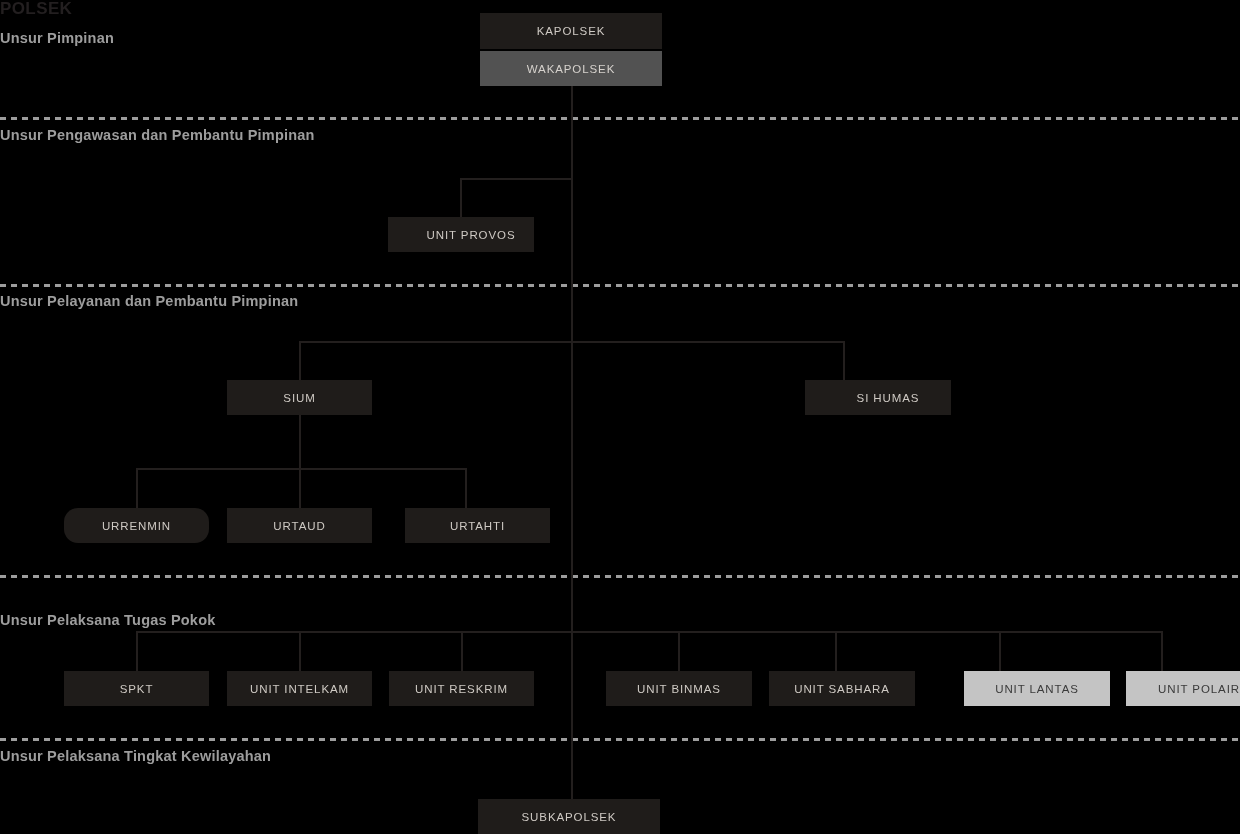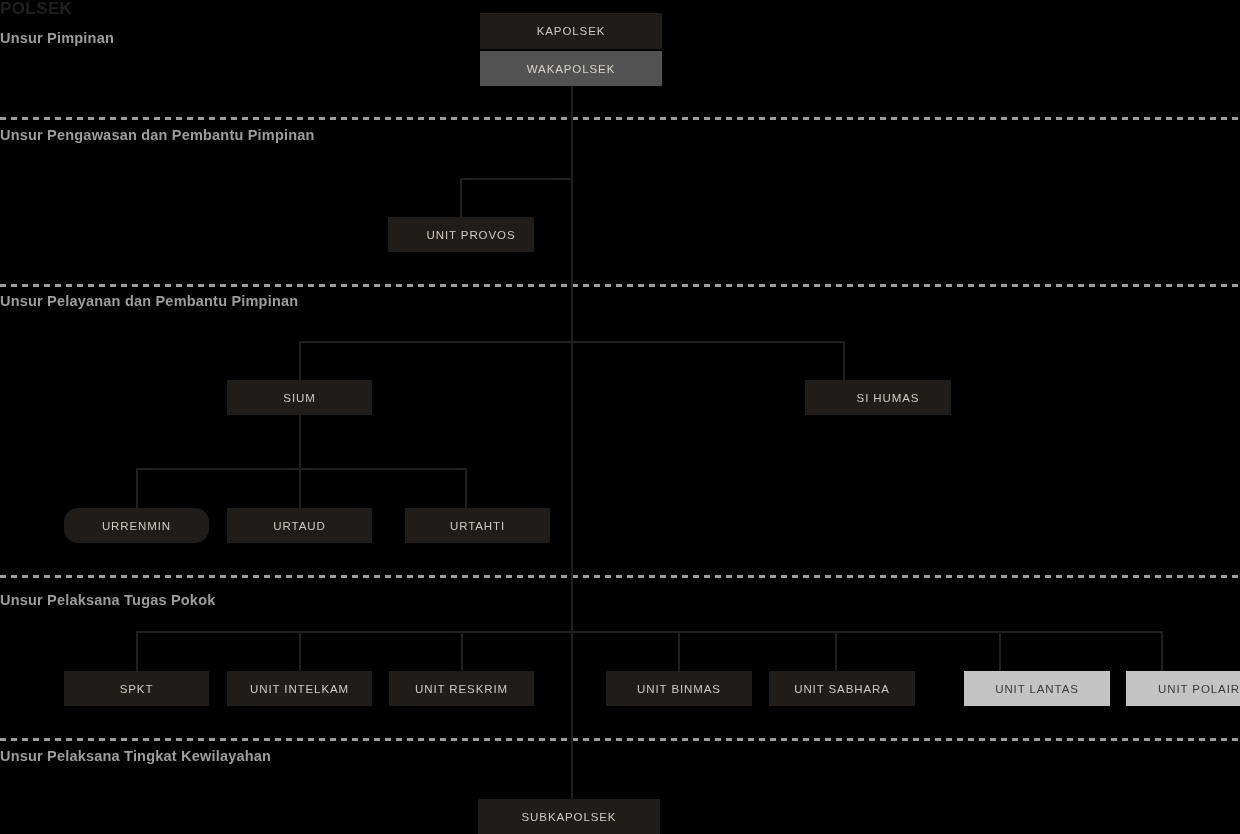--- a/index.html
+++ b/index.html
@@ -94,21 +94,21 @@
 
   <div class="doc-title" id="doc-title" style="left:0px; top:-1px;">POLSEK</div>
 
   <div id="sections-layer">
       <div class="section-label" style="left: 0px; top: 30px;">Unsur Pimpinan</div>
       <div class="divider" style="top: 117px;"></div>
       <div class="section-label" style="left: 0px; top: 127px;">Unsur Pengawasan dan Pembantu Pimpinan</div>
       <div class="divider" style="top: 284px;"></div>
       <div class="section-label" style="left: 0px; top: 293px;">Unsur Pelayanan dan Pembantu Pimpinan</div>
       <div class="divider" style="top: 575px;"></div>
-      <div class="section-label" style="left: 0px; top: 592px;">Unsur Pelaksana Tugas Pokok</div>
+      <div class="section-label" style="left: 0px; top: 612px;">Unsur Pelaksana Tugas Pokok</div>
       <div class="divider" style="top: 738px;"></div>
       <div class="section-label" style="left: 0px; top: 748px;">Unsur Pelaksana Tingkat Kewilayahan</div>
     </div>
 
   <div id="connectors-layer">
       <div class="line-v" style="left: 571px; top: 86px; height: 748px;"></div>
       <div class="line-v" style="left: 460px; top: 178px; height: 40px;"></div>
       <div class="line-v" style="left: 299px; top: 341px; height: 40px;"></div>
       <div class="line-v" style="left: 843px; top: 341px; height: 40px;"></div>
       <div class="line-v" style="left: 299px; top: 415px; height: 55px;"></div>

